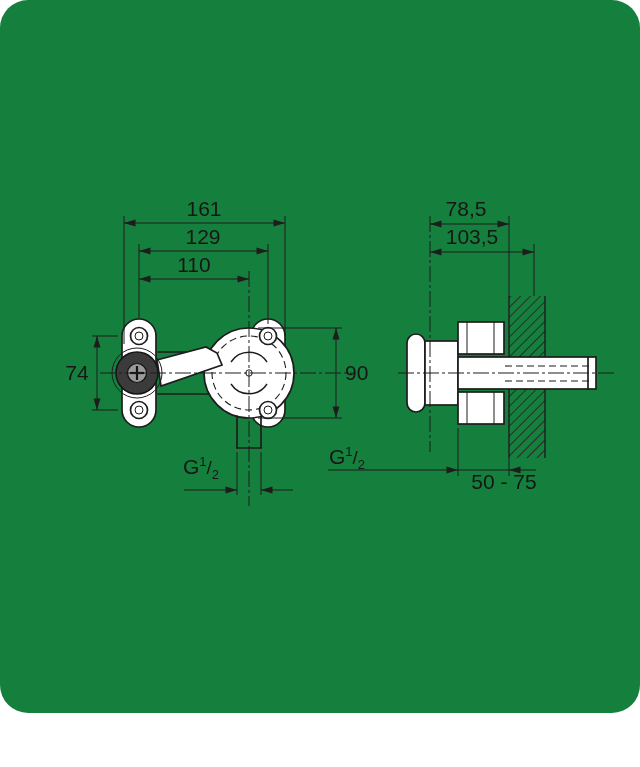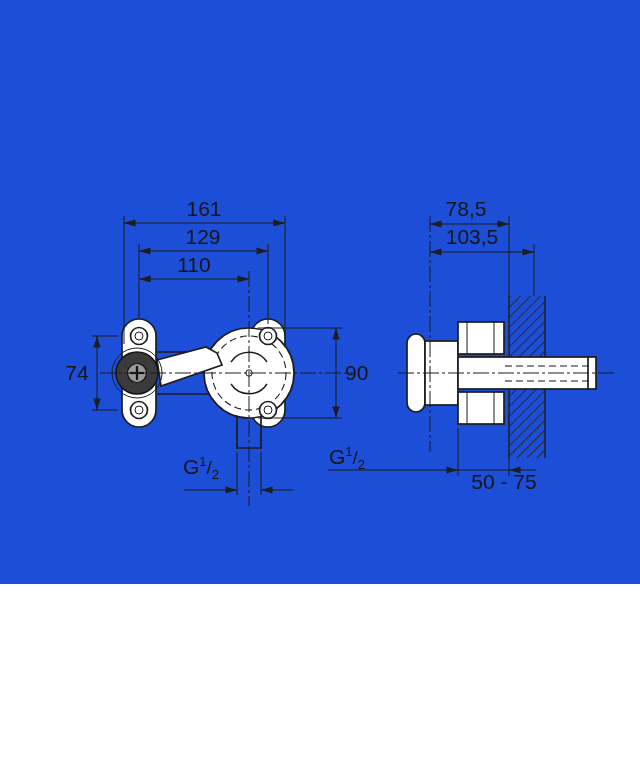--- a/index.html
+++ b/index.html
@@ -1,16 +1,16 @@
 <!DOCTYPE html>
 <html><head>
 <meta charset="utf-8">
 <style>
   html,body{margin:0;padding:0;background:#ffffff;}
-  .page{position:relative;width:640px;height:584px;background:#1d4ed8;overflow:hidden;}
+  .page{position:relative;width:640px;height:713px;background:#15803d;overflow:hidden;border-radius:28px;}
   svg{display:block;}
   .outline{fill:#ffffff;stroke:#1d1d1d;stroke-width:1.7;}
   .oline{fill:none;stroke:#1d1d1d;stroke-width:1.7;stroke-linecap:round;}
   .thin{fill:none;stroke:#1d1d1d;stroke-width:1;}
   .med{fill:none;stroke:#1d1d1d;stroke-width:1.4;}
   .center{fill:none;stroke:#1d1d1d;stroke-width:1;stroke-dasharray:16 3 3 3;}
   .hid{fill:none;stroke:#1d1d1d;stroke-width:1.1;stroke-dasharray:7 4;}
   text{font-family:"Liberation Sans","DejaVu Sans",sans-serif;font-size:21px;fill:#161616;}
   .mid{text-anchor:middle;}
   .frac{font-size:13px;}

